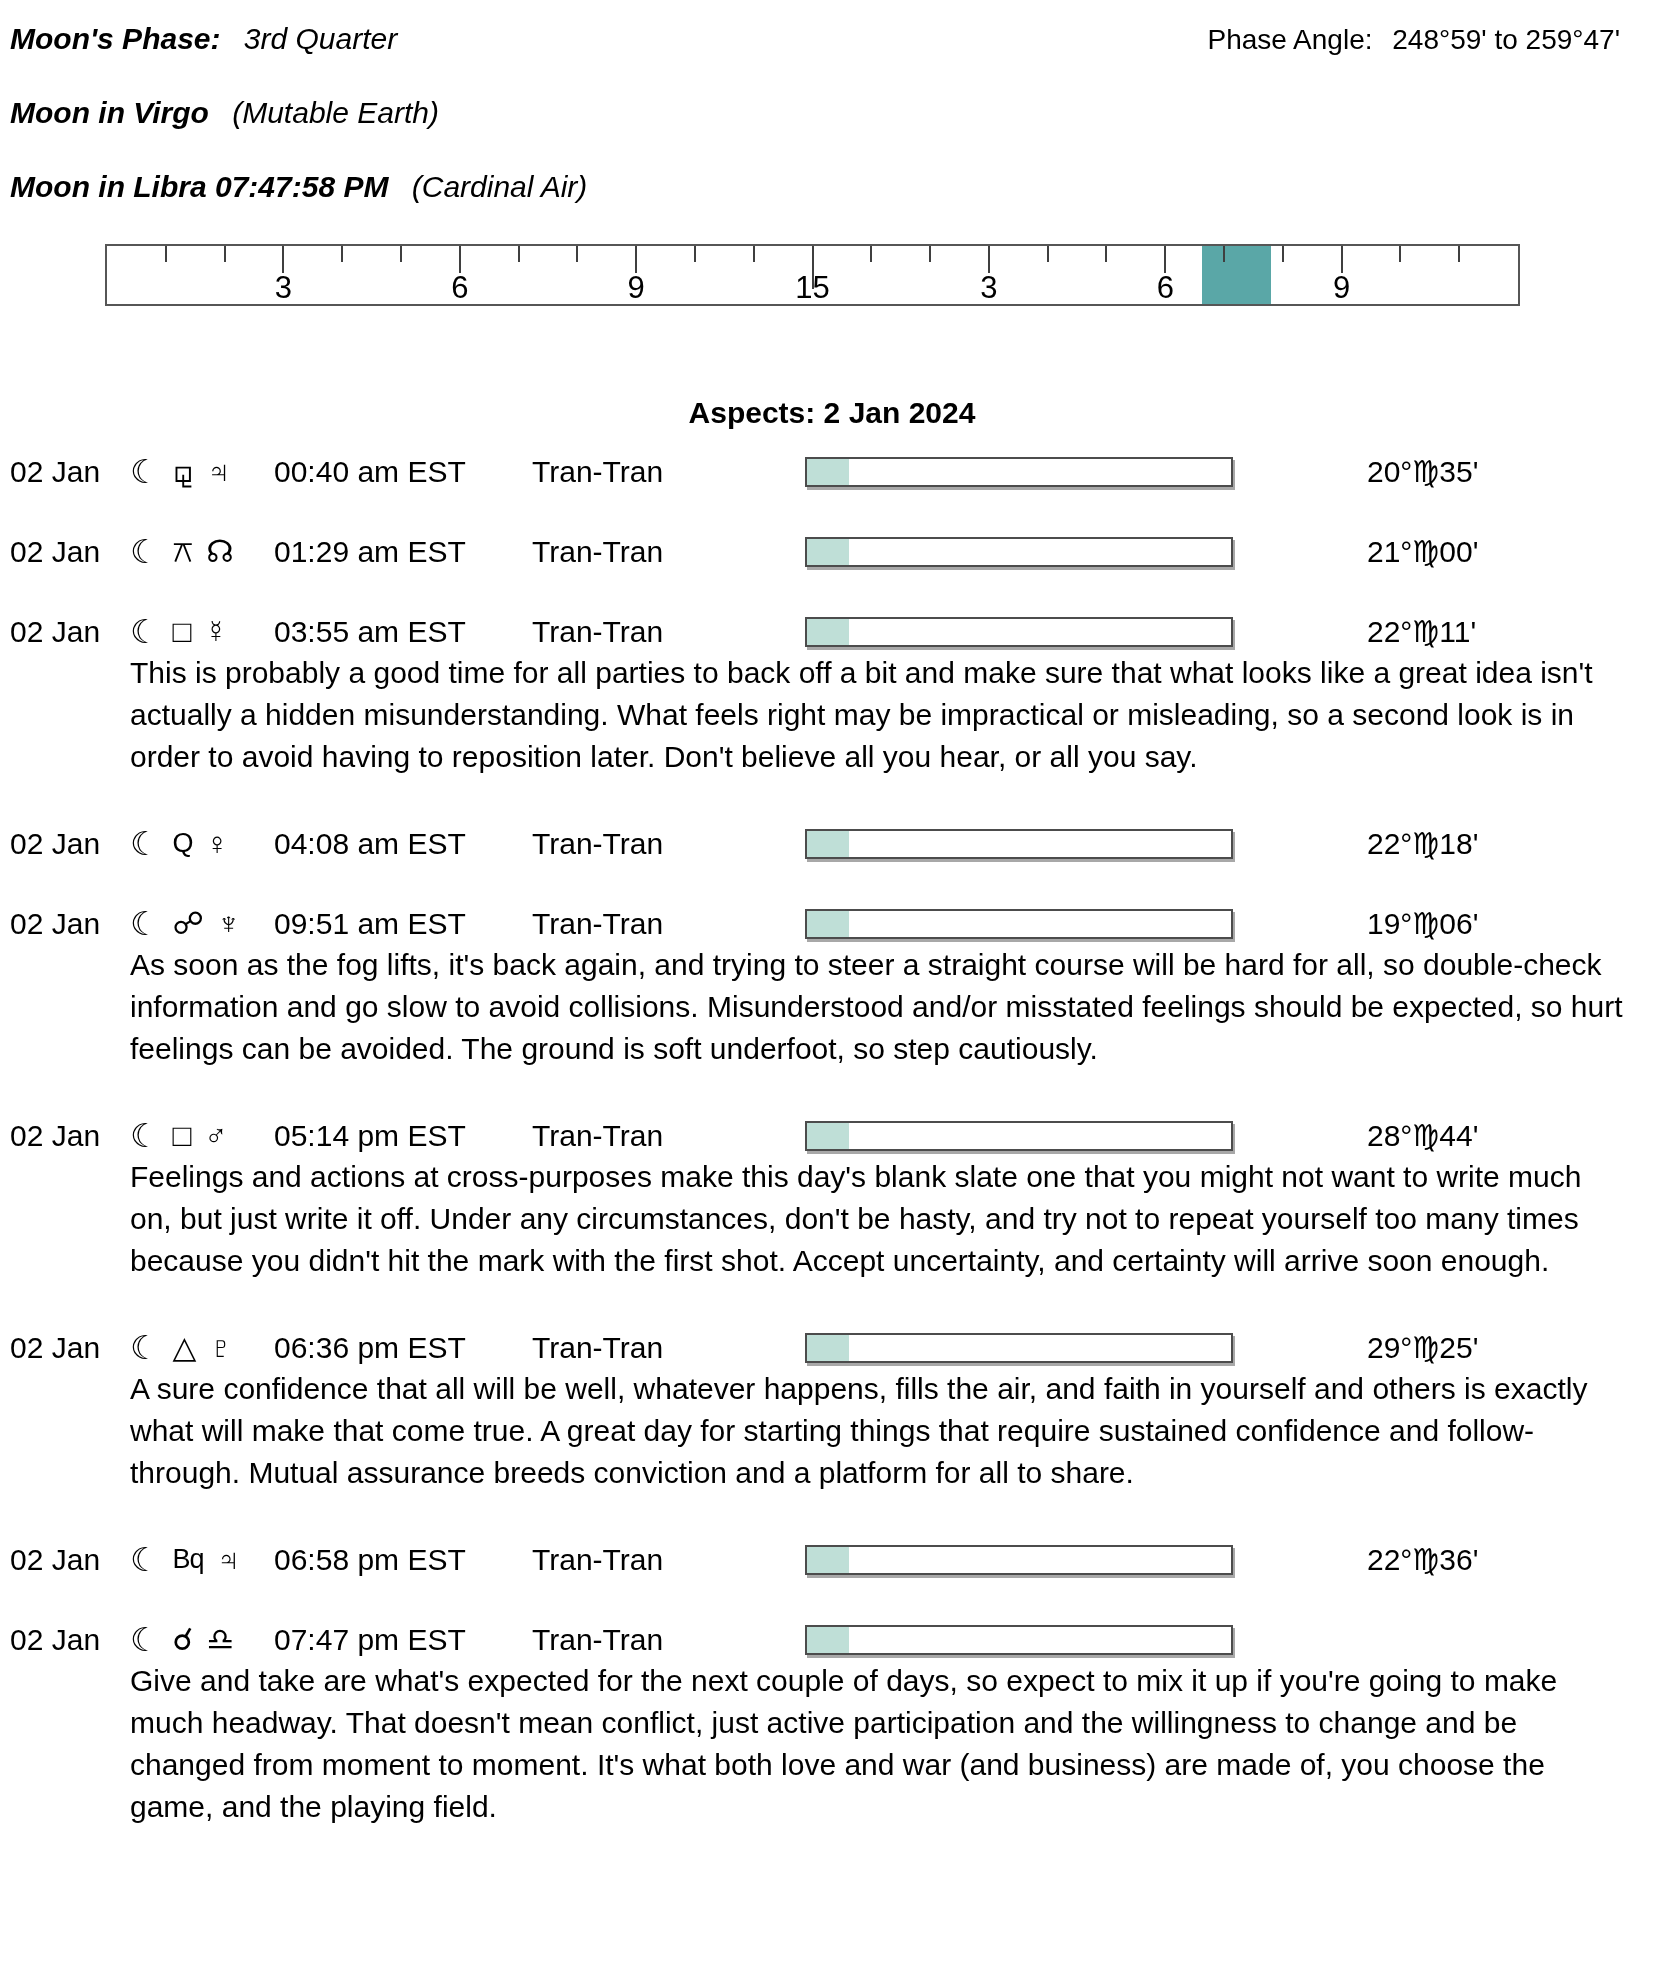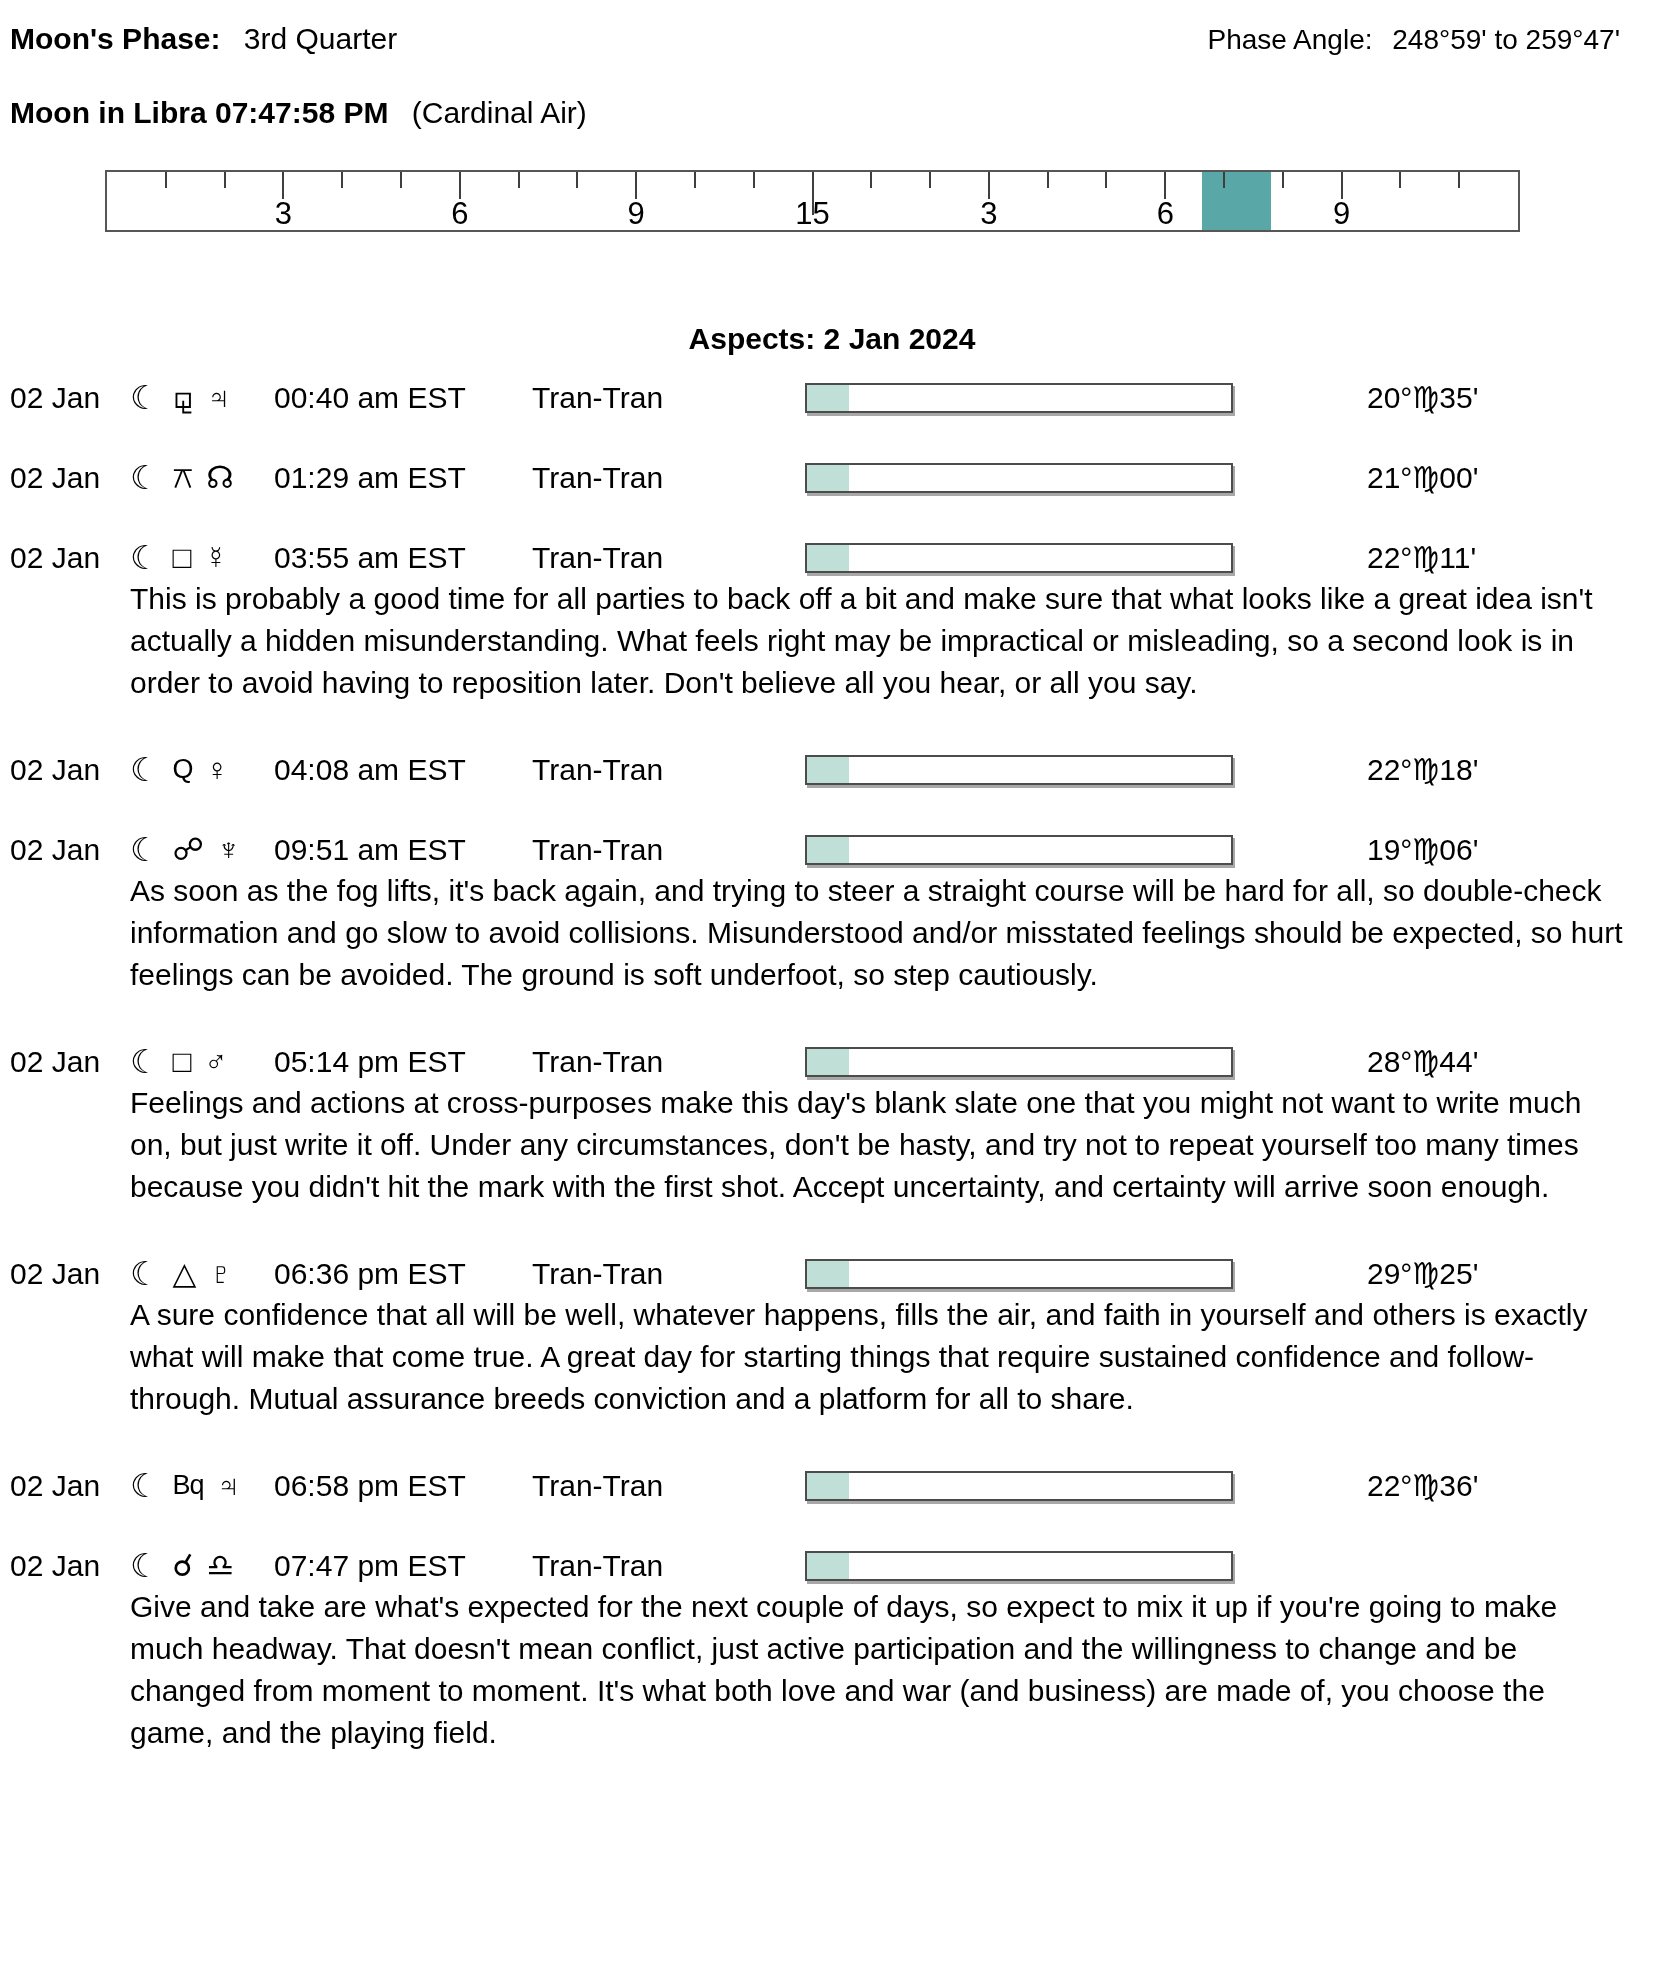--- a/index.html
+++ b/index.html
@@ -5,21 +5,21 @@
   * { box-sizing: border-box; }
   html, body { margin: 0; padding: 0; }
   body {
     width: 1664px; height: 1980px; background: #ffffff; color: #000000;
     font-family: "Liberation Sans", "DejaVu Sans", sans-serif;
     font-size: 30px; overflow: hidden;
   }
   .page { position: relative; width: 1664px; height: 1980px; padding: 22px 10px 0 10px; }
 
   
-  .hline { line-height: 34px; margin-bottom: 40px; white-space: nowrap; }
+  .hline { line-height: 34px; margin-bottom: 40px; white-space: nowrap; font-style: italic; }
   .hline .b { font-weight: 700; }
   .hline .v { margin-left: 15px; font-weight: 400; }
   .phase-angle { position: absolute; top: 24px; right: 44px; font-size: 28px; }
   .phase-angle .v { margin-left: 12px; }
 
   
   .ruler {
     position: relative; margin-left: 95px; margin-top: 8px;
     width: 1415px; height: 62px; border: 2px solid #565656; background: #fff;
   }
@@ -64,20 +64,24 @@
   <div class="hline">
     <span class="b">Moon's Phase:</span>
     <span class="v">3rd Quarter</span>
   </div>
 
   <div class="phase-angle">
     <span>Phase Angle:</span>
     <span class="v">248°59' to 259°47'</span>
   </div>
 
+  <div class="hline">
+    <span class="b">Moon in Virgo</span>
+    <span class="v">(Mutable Earth)</span>
+  </div>
 
   <div class="hline">
     <span class="b">Moon in Libra 07:47:58 PM</span>
     <span class="v">(Cardinal Air)</span>
   </div>
 
 
   <div class="ruler">
     <div class="voc-block" style="left: 77.57%; width: 4.93%; background: rgb(90, 167, 167);"></div>
   <span class="tick" style="left: 4.16667%;"></span>

